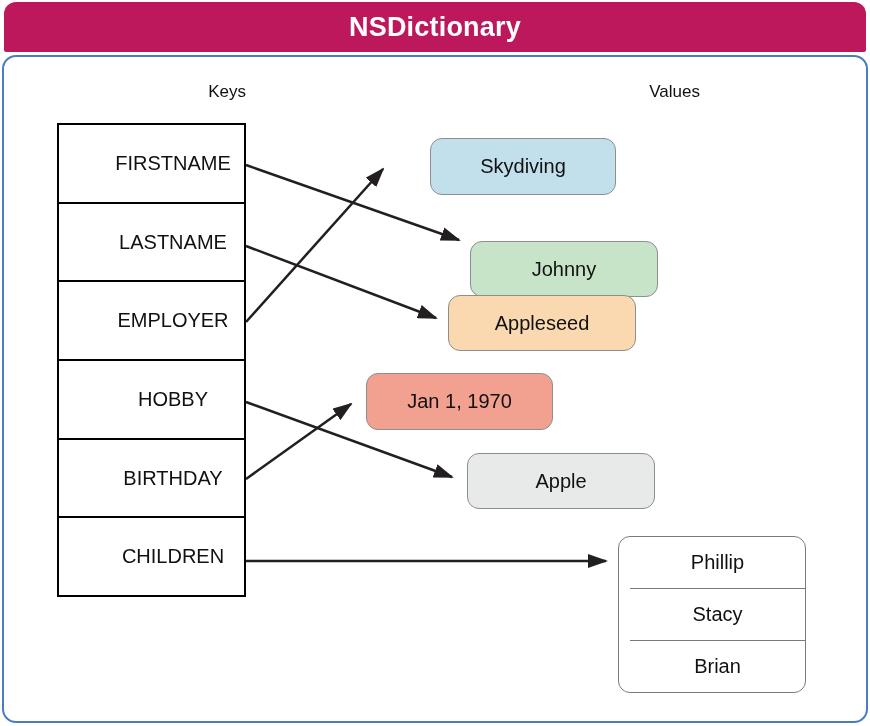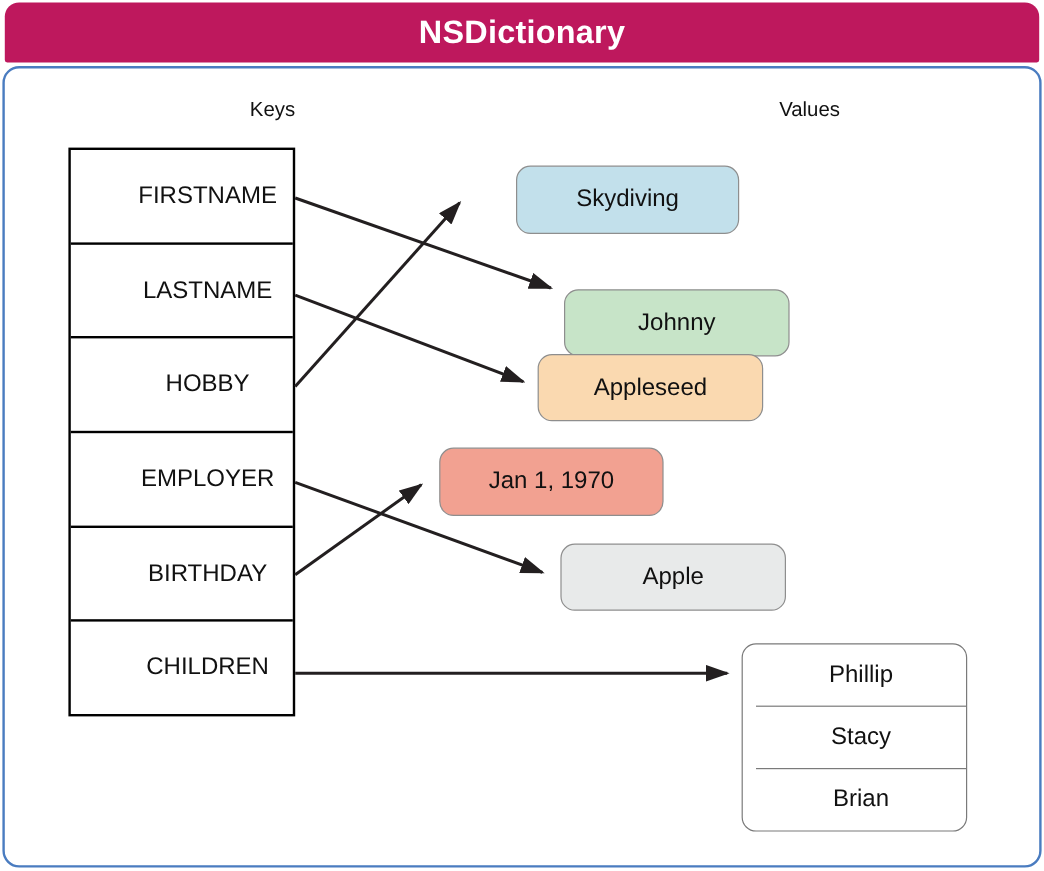--- a/index.html
+++ b/index.html
@@ -111,22 +111,22 @@
   </div>
 
   <div class="body-panel"></div>
 
   <div class="col-heading keys-heading">Keys</div>
   <div class="col-heading values-heading">Values</div>
 
   <div class="keys-table">
     <div class="key-cell">FIRSTNAME</div>
     <div class="key-cell">LASTNAME</div>
+    <div class="key-cell">EMPLOYER</div>
     <div class="key-cell">HOBBY</div>
-    <div class="key-cell">EMPLOYER</div>
     <div class="key-cell">BIRTHDAY</div>
     <div class="key-cell">CHILDREN</div>
   </div>
 
   <div class="value-box vb-skydiving" style="background: rgb(194, 224, 235);">Skydiving</div>
   <div class="value-box vb-johnny" style="background: rgb(199, 228, 200); margin-top: 25px;">Johnny</div>
   <div class="value-box vb-appleseed" style="background: rgb(250, 217, 176);">Appleseed</div>
   <div class="value-box vb-birthday" style="background: rgb(242, 161, 145);">Jan 1, 1970</div>
   <div class="value-box vb-apple" style="background: rgb(232, 234, 234);">Apple</div>
 

